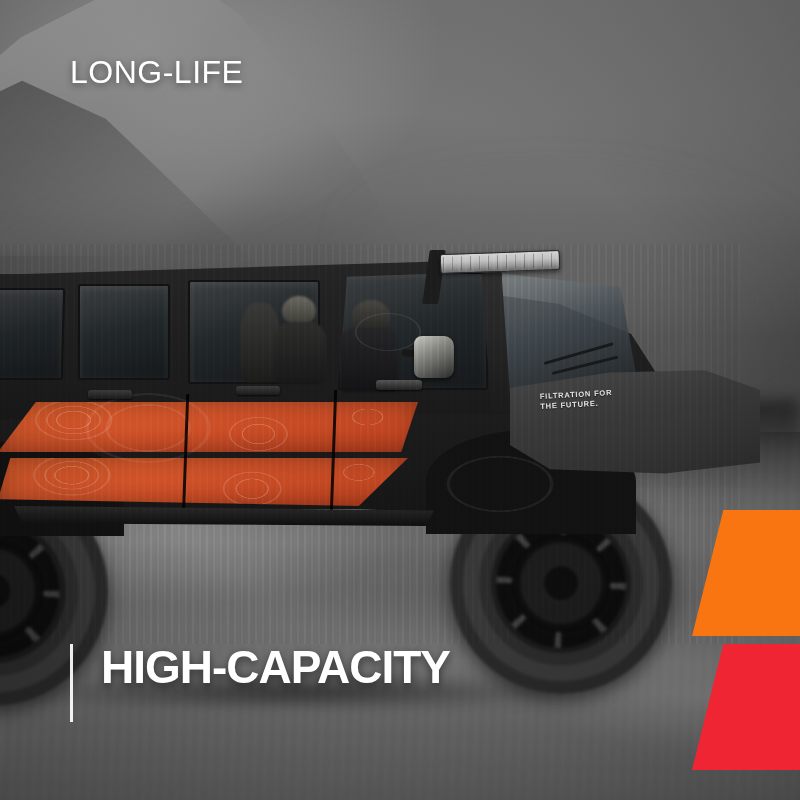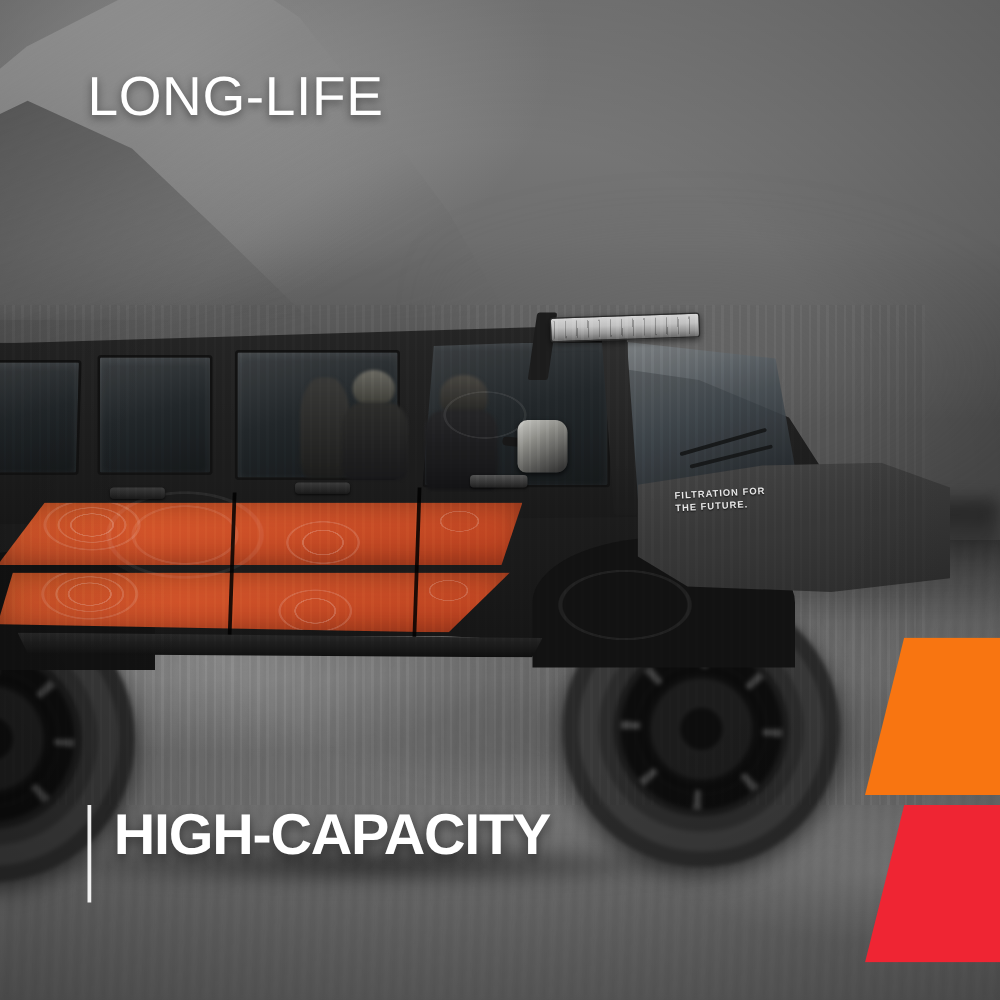--- a/index.html
+++ b/index.html
@@ -271,32 +271,32 @@
   }
   .shape-red{
     left:692px; top:644px; width:112px; height:126px;
     background:#EF2533;
     clip-path:polygon(28% 0%, 100% 0%, 100% 100%, 0% 100%);
   }
 
   
   .txt-block-top{ position:absolute; left:70px; top:56px; }
   .eyebrow{
-    color:#fff; font-size:44px; font-weight:400; letter-spacing:.5px;
+    color:#fff; font-size:32px; font-weight:400; letter-spacing:.5px;
     line-height:1; text-shadow:0 2px 7px rgba(0,0,0,.45);
   }
   .headline{
     color:#fff; font-weight:800; font-size:62px; line-height:.97;
     letter-spacing:-1px; margin-top:4px;
     text-shadow:0 3px 10px rgba(0,0,0,.5);
   }
   .headline .ln{ display:block; white-space:nowrap; }
   .asterisk{ font-size:34px; vertical-align:super; font-weight:800; line-height:0; }
 
-  .txt-block-bot{ position:absolute; left:70px; top:644px; display:flex; gap:18px; }
+  .txt-block-bot{ position:absolute; left:70px; top:644px; display:flex; gap:28px; }
   .rule{ width:3px; background:#ffffff; flex:0 0 3px; height:78px; opacity:.92; }
   .bot-main{
     color:#fff; font-weight:800; font-size:46px; line-height:1;
     letter-spacing:-1px; text-shadow:0 3px 9px rgba(0,0,0,.55);
   }
   .bot-sub{
     color:#fff; font-weight:400; font-size:26px; line-height:1;
     letter-spacing:.6px; margin-top:10px; text-shadow:0 2px 7px rgba(0,0,0,.5);
   }
   .footnote{

